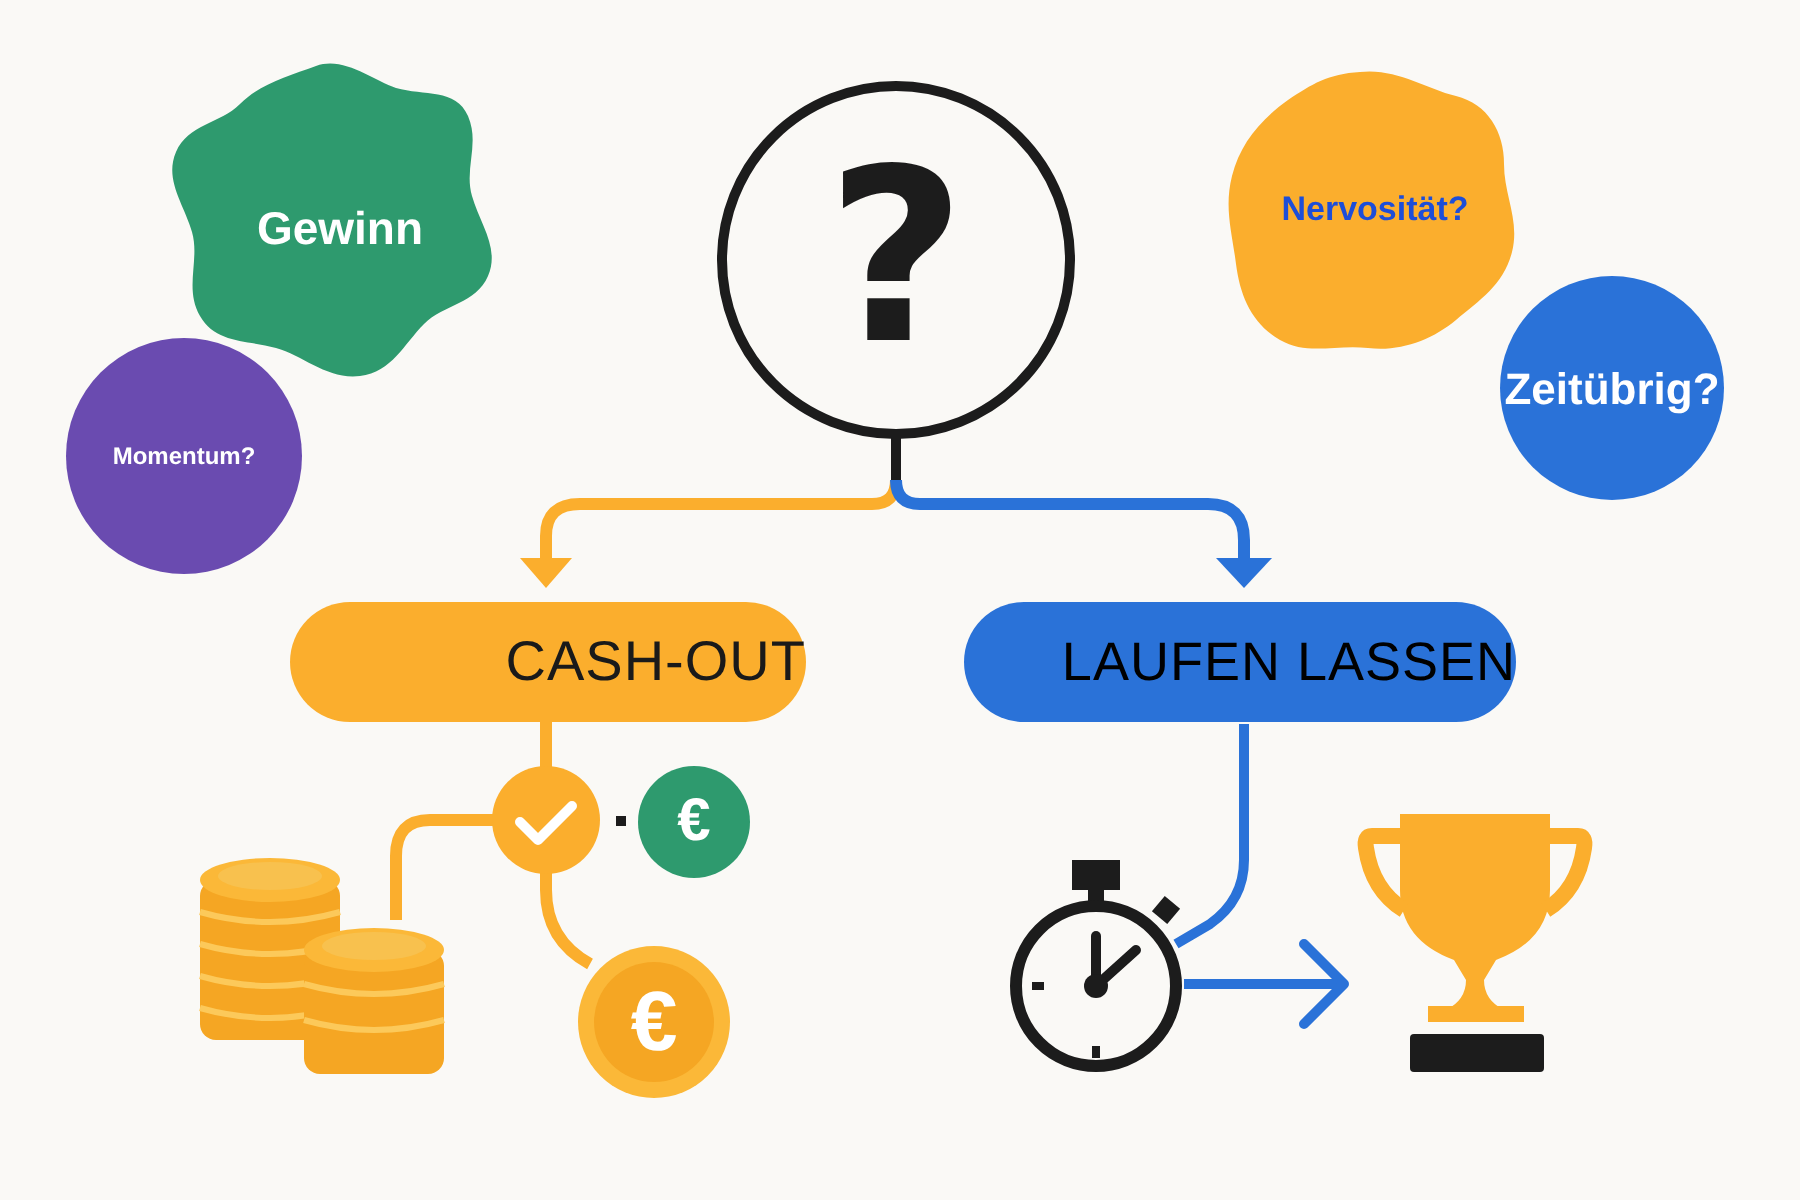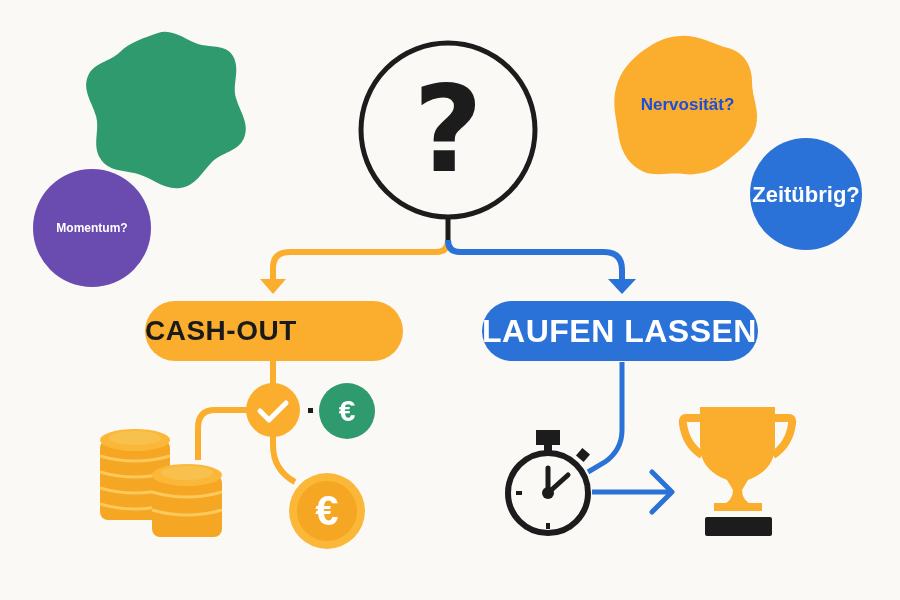--- a/index.html
+++ b/index.html
@@ -1,21 +1,21 @@
 <!DOCTYPE html>
 <html><head>
 <meta charset="utf-8">
 <style>
   html, body { margin:0; padding:0; }
   body { width:900px; height:600px; background:#faf9f6; position:relative; overflow:hidden;
          font-family:"Liberation Sans", "DejaVu Sans", sans-serif; }
   .bubble-text { position:absolute; display:flex; align-items:center; justify-content:center;
                  text-align:center; font-weight:700; line-height:1.2; }
-  .pill { position:absolute; display:flex; align-items:center; justify-content:flex-start;
-          border-radius:30px; font-weight:700; letter-spacing:0.5px; }
+  .pill { position:absolute; display:flex; align-items:center; justify-content:flex-end;
+          border-radius:30px; font-weight:400; letter-spacing:0.5px; }
   svg { position:absolute; left:0; top:0; }
 </style>
 </head>
 <body>
 
 <svg width="900" height="600" viewBox="0 0 900 600">
 
   <path fill="#2e9a6e" d="M158,33 C172,28 186,40 198,44 C212,48 228,44 234,58 C240,72 232,84 236,98 C240,112 250,124 244,138 C238,152 222,152 212,162 C202,172 196,186 180,188 C164,190 152,178 138,174 C124,170 108,172 100,158 C92,144 100,130 96,116 C92,102 82,90 88,76 C94,62 110,62 120,52 C130,42 144,38 158,33 Z"></path>
 
   <circle cx="92" cy="228" r="59" fill="#6a4bb0"></circle>
@@ -80,20 +80,21 @@
   <g>
     <path d="M700,407 L775,407 L775,445 Q775,470 748,480 L742,490 Q742,500 752,505 L723,505 Q733,500 733,490 L727,480 Q700,470 700,445 Z" fill="#fbae2d"></path>
     <path d="M700,418 L686,418 Q682,418 683,424 Q686,445 702,455" fill="none" stroke="#fbae2d" stroke-width="8"></path>
     <path d="M775,418 L789,418 Q793,418 792,424 Q789,445 773,455" fill="none" stroke="#fbae2d" stroke-width="8"></path>
     <rect x="714" y="503" width="48" height="8" fill="#fbae2d"></rect>
     <rect x="705" y="517" width="67" height="19" rx="2" fill="#1c1c1c"></rect>
   </g>
 </svg>
 
 <div class="bubble-text" style="left:95px; top:70px; width:150px; height:90px; color:#fff; font-size:23px; flex-direction:column;">
+  <span>Gewinn</span>
 </div>
 
 <div class="bubble-text" style="left:33px; top:208px; width:118px; height:40px; color:#fff; font-size:12px;">
   <span>Momentum?</span>
 </div>
 
 <div class="bubble-text" style="left:615px; top:85px; width:145px; height:40px; color:#1d4ed8; font-size:17px;text-align:center;">
   <span>Nervosität?</span>
 </div>
 
@@ -103,21 +104,21 @@
 </div>
 
 <div class="bubble-text" style="left:361px; top:45px; width:174px; height:170px; color:#1c1c1c; font-size:120px; font-family:'DejaVu Sans', sans-serif;">
   <span>?</span>
 </div>
 
 <div class="pill" style="left:145px; top:301px; width:258px; height:60px; background:#fbae2d; color:#1a1a1a; font-size:28px;">
   <span>CASH-OUT</span>
 </div>
 
-<div class="pill" style="left:482px; top:301px; width:276px; height:60px; background:#2a72d8; color:#ffffff; font-size:32px;">
+<div class="pill" style="left:482px; top:301px; width:276px; height:60px; background:#2a72d8; color:#000000; font-size:27px;">
   <span>LAUFEN LASSEN</span>
 </div>
 
 <div class="bubble-text" style="left:319px; top:383px; width:56px; height:56px; color:#fff; font-size:30px;">
   <span>€</span>
 </div>
 <div class="bubble-text" style="left:289px; top:473px; width:76px; height:76px; color:#fff; font-size:42px;">
   <span>€</span>
 </div>
 

